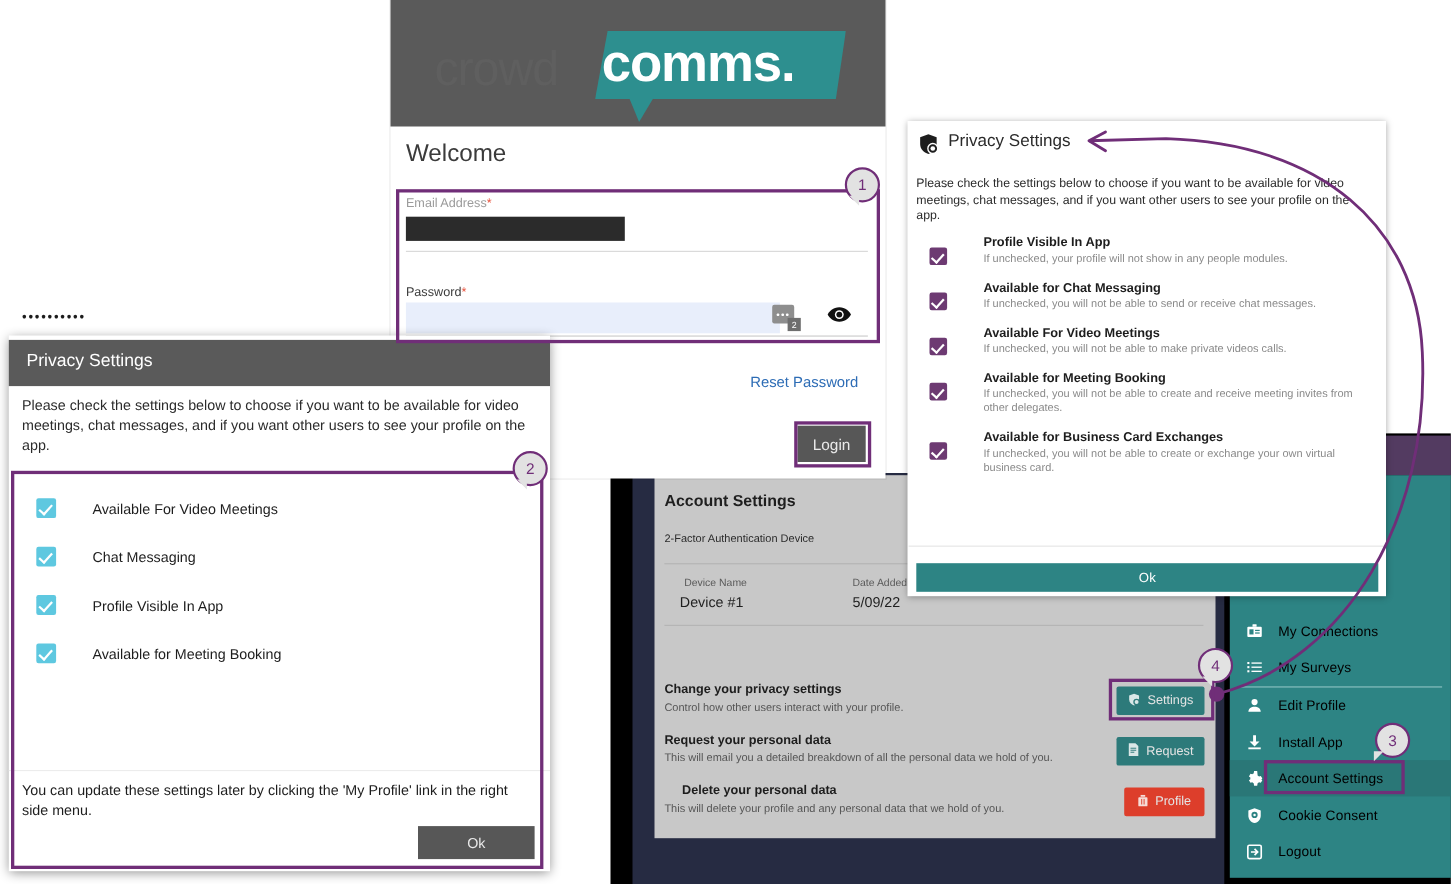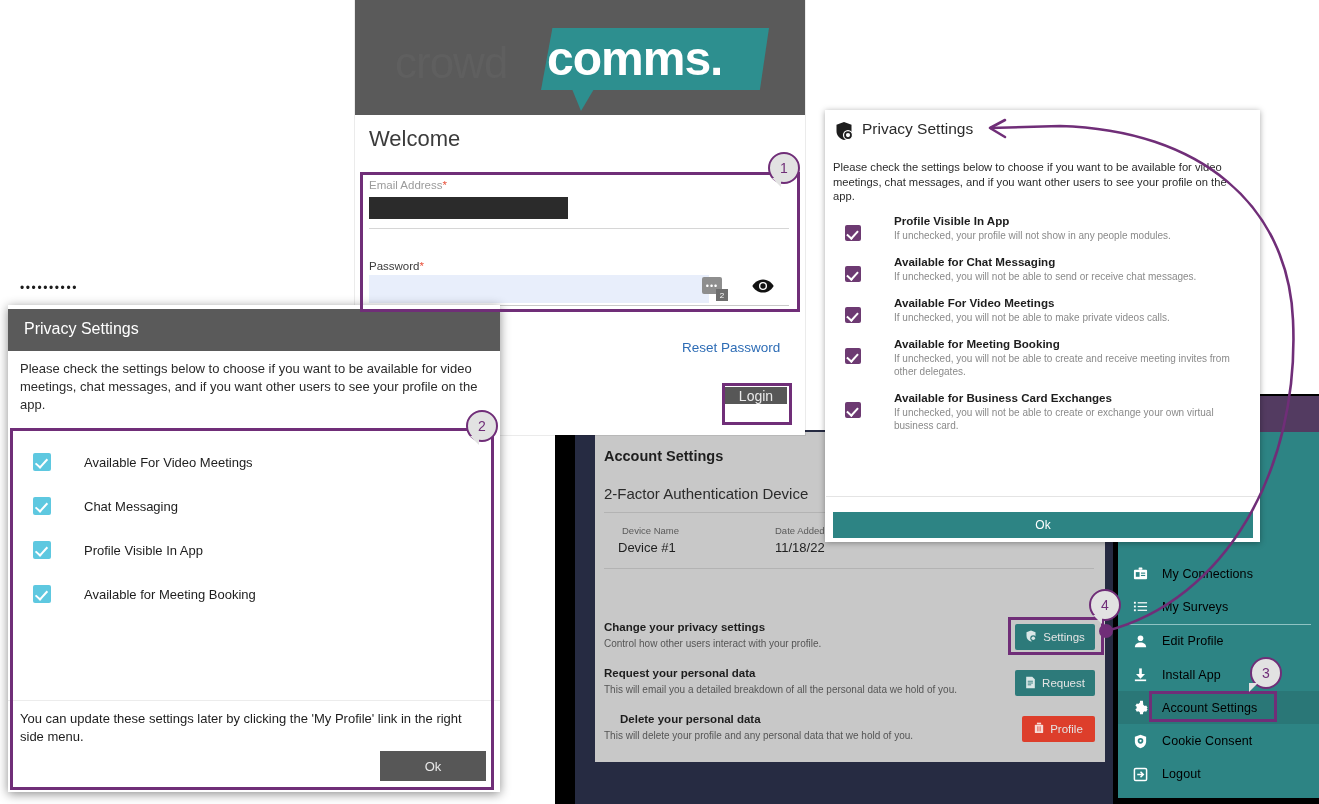--- a/index.html
+++ b/index.html
@@ -52,21 +52,21 @@
   #pw-box{left:14px;top:275px;width:340px;height:28px;background:#e8eefb;}
   #pw-dots{left:20px;top:281px;font-size:12px;color:#1c1c1c;letter-spacing:1.6px;}
   #pw-mgr{left:702px;top:277px;width:20px;height:17px;background:#8e8e8e;border-radius:2px;
           color:#fff;font-size:9px;display:flex;align-items:center;justify-content:center;
           letter-spacing:1px;}
   #pw-mgr-badge{left:716px;top:289px;width:12px;height:12px;background:#6e6e6e;color:#fff;
                 font-size:8px;display:flex;align-items:center;justify-content:center;}
   #pw-underline{left:14px;top:305px;width:420px;height:1px;background:#c9c9c9;}
   #eye-icon{left:752px;top:278px;}
   #reset-pw{left:682px;top:340px;font-size:13.5px;color:#2d6cb5;}
-  #login-btn{left:725px;top:387px;width:62px;height:17px;background:#575757;color:#e9e9e9;
+  #login-btn{left:725px;top:387px;width:62px;height:33px;background:#575757;color:#e9e9e9;
              font-size:14px;display:flex;align-items:center;justify-content:center;}
 
   
   #ps-right{left:825px;top:110px;width:435px;height:432px;background:#ffffff;
             box-shadow:0 1px 6px rgba(0,0,0,.35);}
   #ps-right-title{left:862px;top:120px;font-size:15.5px;color:#2b2b2b;}
   #ps-right-shield{left:834px;top:121px;}
   #ps-right-intro{left:833px;top:160px;width:400px;font-size:11.2px;color:#2b2b2b;
                   line-height:14.5px;}
   #ps-right-list{left:833px;top:213px;width:400px;}
@@ -78,21 +78,21 @@
   .psr-txt{margin-left:33px;}
   .psr-title{font-size:11.6px;color:#1d1d1d;font-weight:bold;line-height:15px;}
   .psr-desc{font-size:10px;color:#8a8a8a;line-height:13px;margin-top:1px;}
   #ps-right-divider{left:826px;top:496px;width:433px;height:1px;background:#e4e4e4;}
   #ps-right-ok{left:833px;top:512px;width:420px;height:26px;background:#2d8484;color:#fff;
                font-size:12px;display:flex;align-items:center;justify-content:center;}
 
   
   #acct{left:595px;top:432px;width:510px;height:330px;background:#c8c8c8;}
   #acct-title{left:604px;top:448px;font-size:14.5px;color:#1f1f1f;font-weight:bold;}
-  #acct-sub{left:604px;top:485px;font-size:15px;color:#2b2b2b;}
+  #acct-sub{left:604px;top:485px;font-size:10px;color:#2b2b2b;}
   #acct-line1{left:604px;top:512px;width:490px;height:1px;background:#b3b3b3;}
   #dev-name-h{left:622px;top:525px;font-size:9.5px;color:#5a5a5a;}
   #dev-date-h{left:775px;top:525px;font-size:9.5px;color:#5a5a5a;}
   #dev-name-v{left:618px;top:540px;font-size:13px;color:#1f1f1f;}
   #dev-date-v{left:775px;top:540px;font-size:13px;color:#1f1f1f;}
   #acct-line2{left:604px;top:568px;width:490px;height:1px;background:#b3b3b3;}
   .arow-t{font-size:11.5px;color:#1d1d1d;font-weight:bold;}
   .arow-d{font-size:10px;color:#555;}
   #r1t{left:604px;top:621px;} #r1d{left:604px;top:638px;}
   #r2t{left:604px;top:667px;} #r2d{left:604px;top:684px;}
@@ -240,21 +240,21 @@
   </div>
 </div>
 
 <div class="abs" id="acct"></div>
 <div class="abs" id="acct-title">Account Settings</div>
 <div class="abs" id="acct-sub">2-Factor Authentication Device</div>
 <div class="abs" id="acct-line1"></div>
 <div class="abs" id="dev-name-h">Device Name</div>
 <div class="abs" id="dev-date-h">Date Added</div>
 <div class="abs" id="dev-name-v">Device #1</div>
-<div class="abs" id="dev-date-v">11/18/22</div>
+<div class="abs" id="dev-date-v">5/09/22</div>
 <div class="abs" id="acct-line2"></div>
 
 <div class="abs arow-t" id="r1t">Change your privacy settings</div>
 <div class="abs arow-d" id="r1d">Control how other users interact with your profile.</div>
 <div class="abs arow-t" id="r2t">Request your personal data</div>
 <div class="abs arow-d" id="r2d">This will email you a detailed breakdown of all the personal data we hold of you.</div>
 <div class="abs arow-t" id="r3t">Delete your personal data</div>
 <div class="abs arow-d" id="r3d">This will delete your profile and any personal data that we hold of you.</div>
 
 <div class="abs abtn" id="btn-settings">

